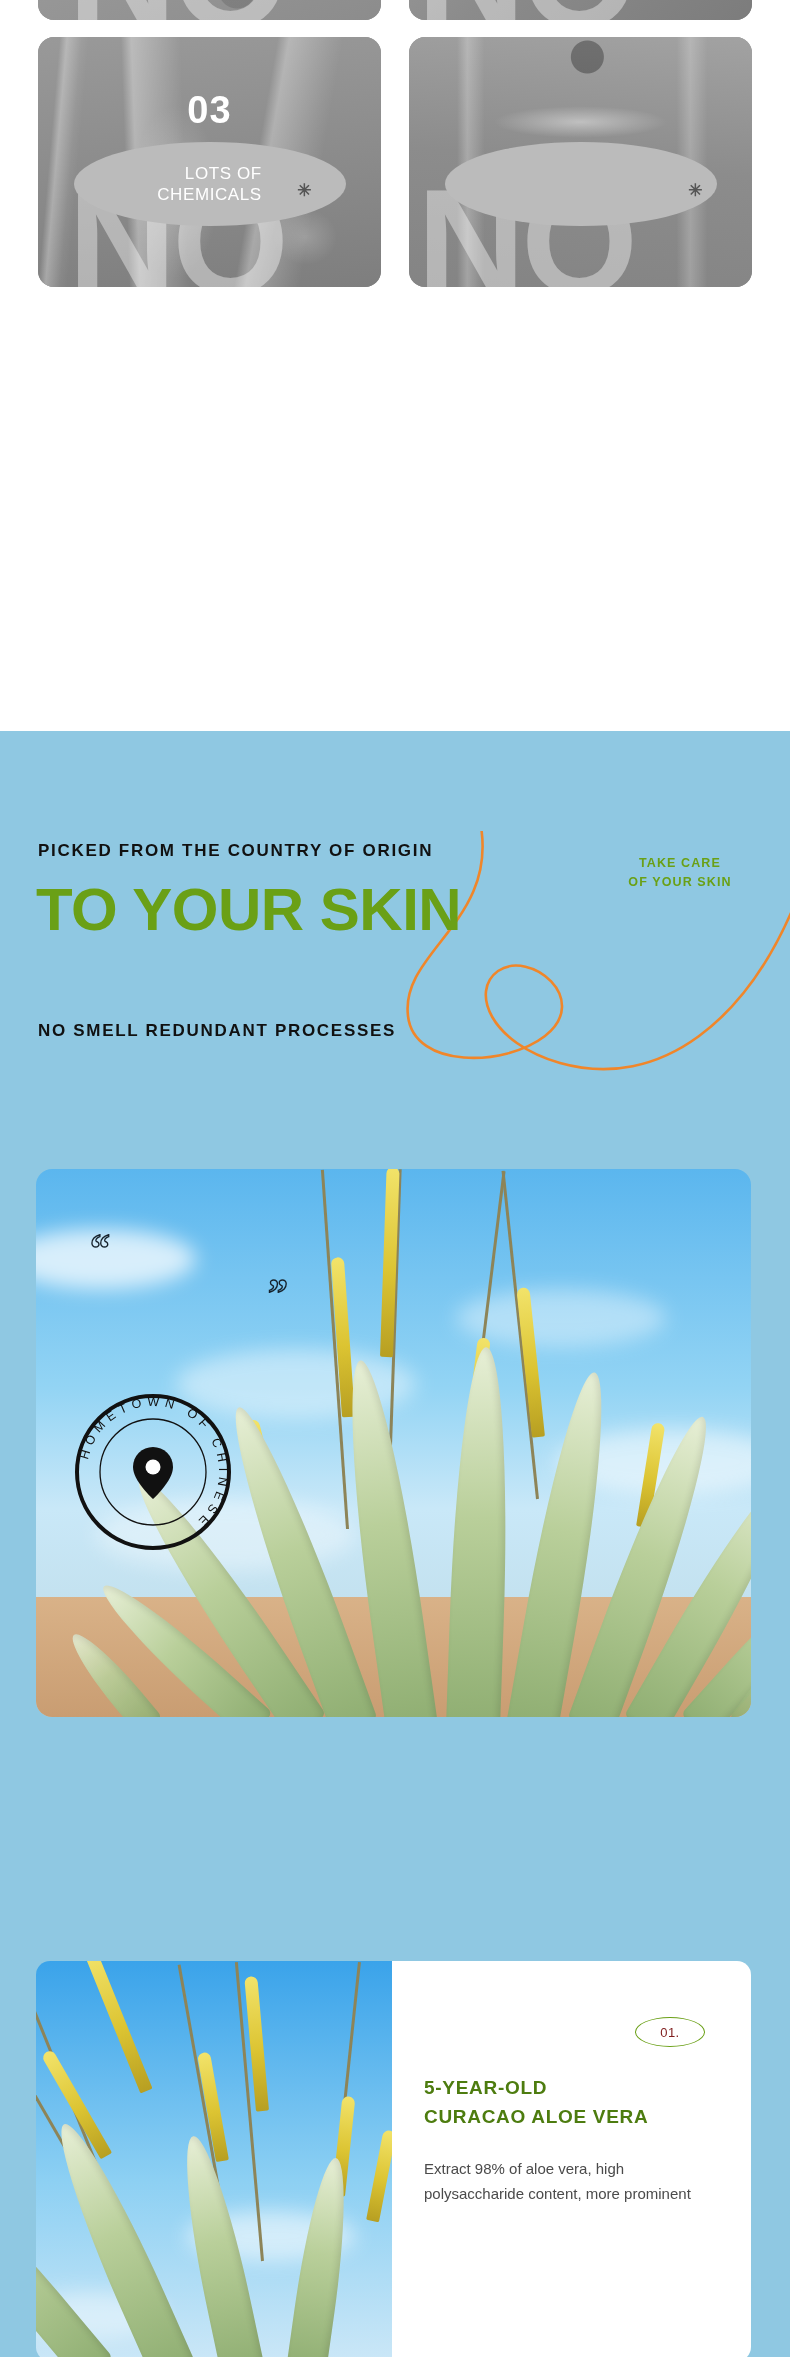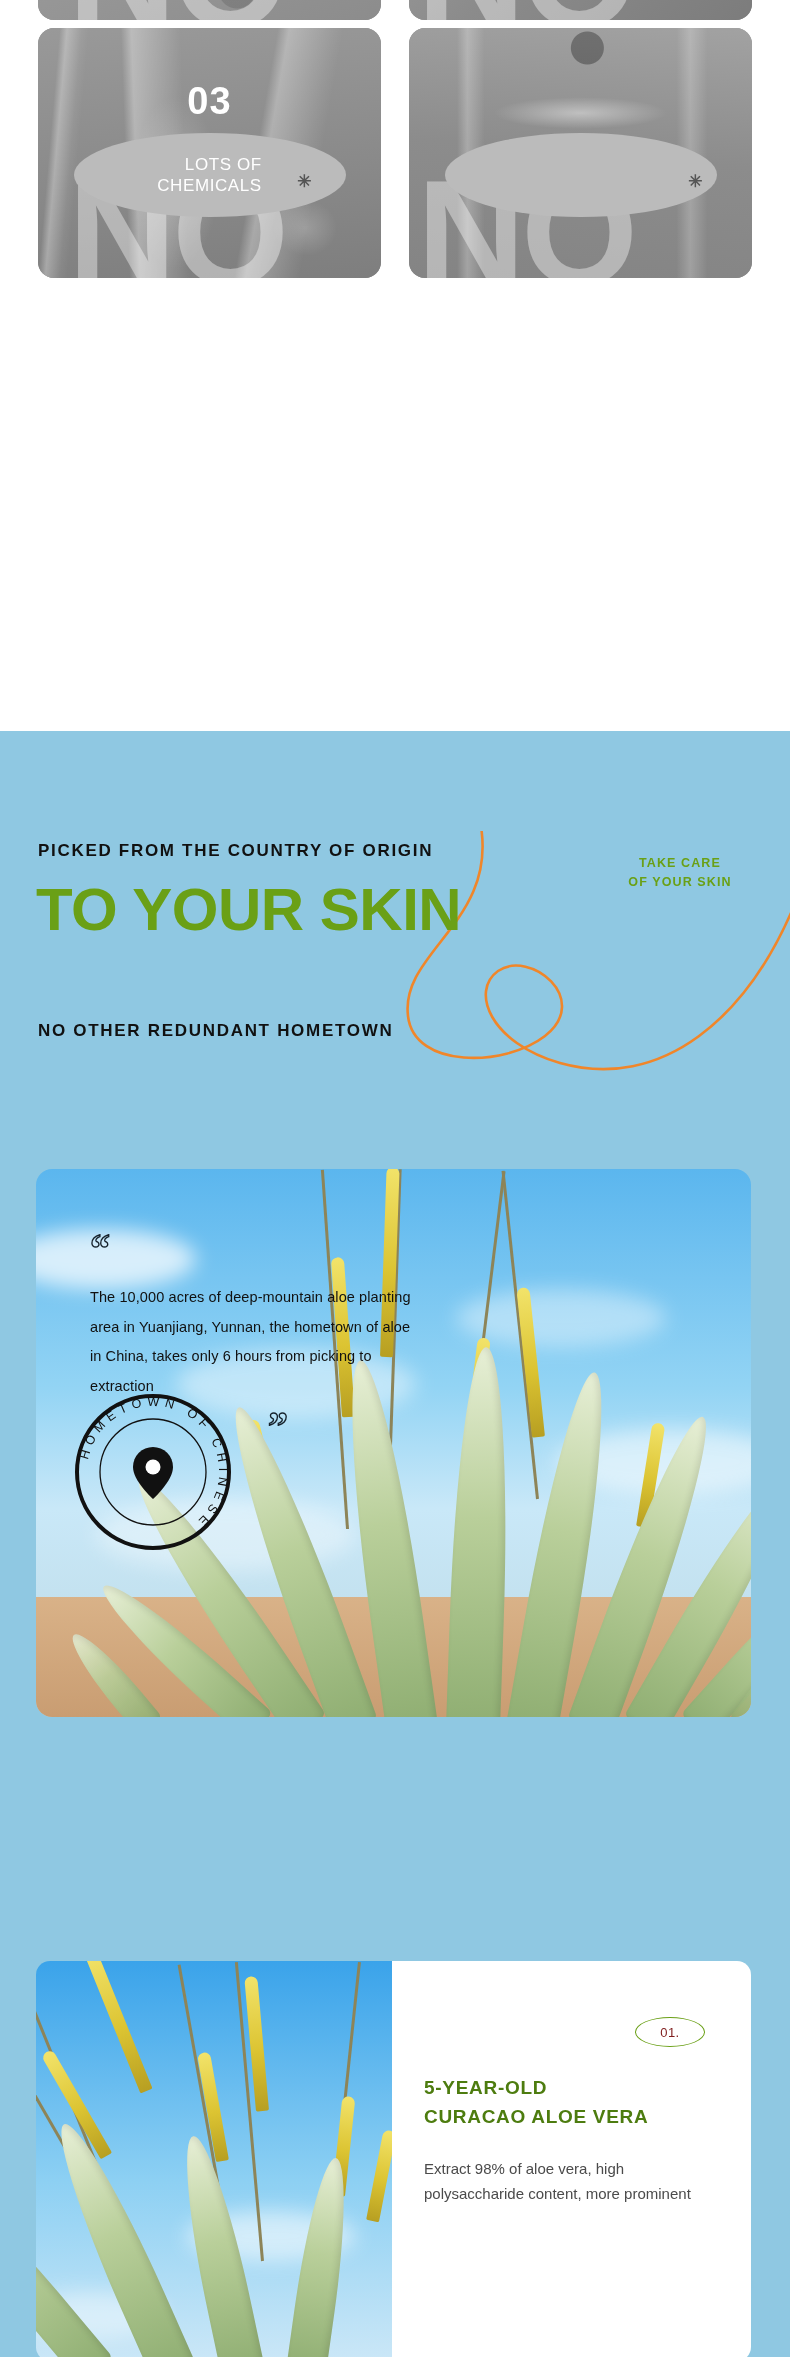--- a/index.html
+++ b/index.html
@@ -7,21 +7,21 @@
     width: 790px;
     background: #ffffff;
     font-family: "Liberation Sans", sans-serif;
   }
   .page { position: relative; width: 790px; height: 2357px; overflow: hidden; background:#fff; }
 
   
   .no-section { position: relative; width: 790px; height: 731px; background: #ffffff; }
 
   .no-grid { position: absolute; left: 38px; top: -230px; width: 714px; }
-  .no-row { display: flex; gap: 28px; margin-bottom: 8px; }
+  .no-row { display: flex; gap: 28px; margin-bottom: 17px; }
   .no-card {
     position: relative;
     width: 343px; height: 250px;
     border-radius: 16px;
     overflow: hidden;
     filter: grayscale(100%);
     background: #8f9092;
   }
   .no-card.r2 { height: 250px; }
 
@@ -244,21 +244,21 @@
       <path d="M150 -10 C 170 90, 70 120, 78 185 C 84 238, 175 236, 215 205 C 262 168, 200 118, 168 140
                C 140 160, 160 212, 230 232 C 330 260, 420 190, 470 60" fill="none" stroke="#f0862a" stroke-width="2.6" stroke-linecap="round"></path>
     </svg>
 
     <div class="kicker">PICKED FROM THE COUNTRY OF ORIGIN</div>
 
     <div class="big-title">
       <div>TO YOUR SKIN</div>
     </div>
 
-    <div class="subkicker">NO OTHER REDUNDANT HOMETOWN</div>
+    <div class="subkicker">NO SMELL REDUNDANT PROCESSES</div>
 
     <div class="takecare">
       <div>TAKE CARE</div>
       <div>OF YOUR SKIN</div>
     </div>
 
     <div class="hero">
       <div class="hero-cloud" style="left:-30px;top:60px;width:190px;height:60px;"></div>
       <div class="hero-cloud" style="left:140px;top:180px;width:240px;height:70px;opacity:.6;"></div>
       <div class="hero-cloud" style="left:420px;top:120px;width:210px;height:58px;opacity:.55;"></div>
@@ -284,21 +284,20 @@
       <div class="leaf" style="left:470px;width:52px;height:360px;transform:rotate(10deg);"></div>
       <div class="leaf" style="left:530px;width:48px;height:330px;transform:rotate(20deg);"></div>
       <div class="leaf" style="left:585px;width:44px;height:290px;transform:rotate(30deg);"></div>
       <div class="leaf" style="left:205px;width:38px;height:210px;transform:rotate(-48deg);"></div>
       <div class="leaf" style="left:640px;width:38px;height:220px;transform:rotate(42deg);"></div>
       <div class="leaf" style="left:100px;width:30px;height:120px;transform:rotate(-40deg);opacity:.9;"></div>
       <div class="leaf" style="left:690px;width:30px;height:130px;transform:rotate(36deg);opacity:.9;"></div>
 
       <div class="quote-block">
         <div class="qmark">“</div>
-        <div class="quote-text">The 10,000 acres of deep-mountain aloe planting area in Yuanjiang, Yunnan, the hometown of aloe in China, takes only 6 hours from picking to extraction</div>
         <div class="qmark close">”</div>
       </div>
     </div>
 
     <div class="stamp">
       <svg viewBox="0 0 182 182">
         <defs>
           <path id="arcpath" d="M 91,91 m -66,0 a 66,66 0 1,1 132,0 a 66,66 0 1,1 -132,0"></path>
         </defs>
         <circle cx="91" cy="91" r="76" fill="none" stroke="#111" stroke-width="4"></circle>

